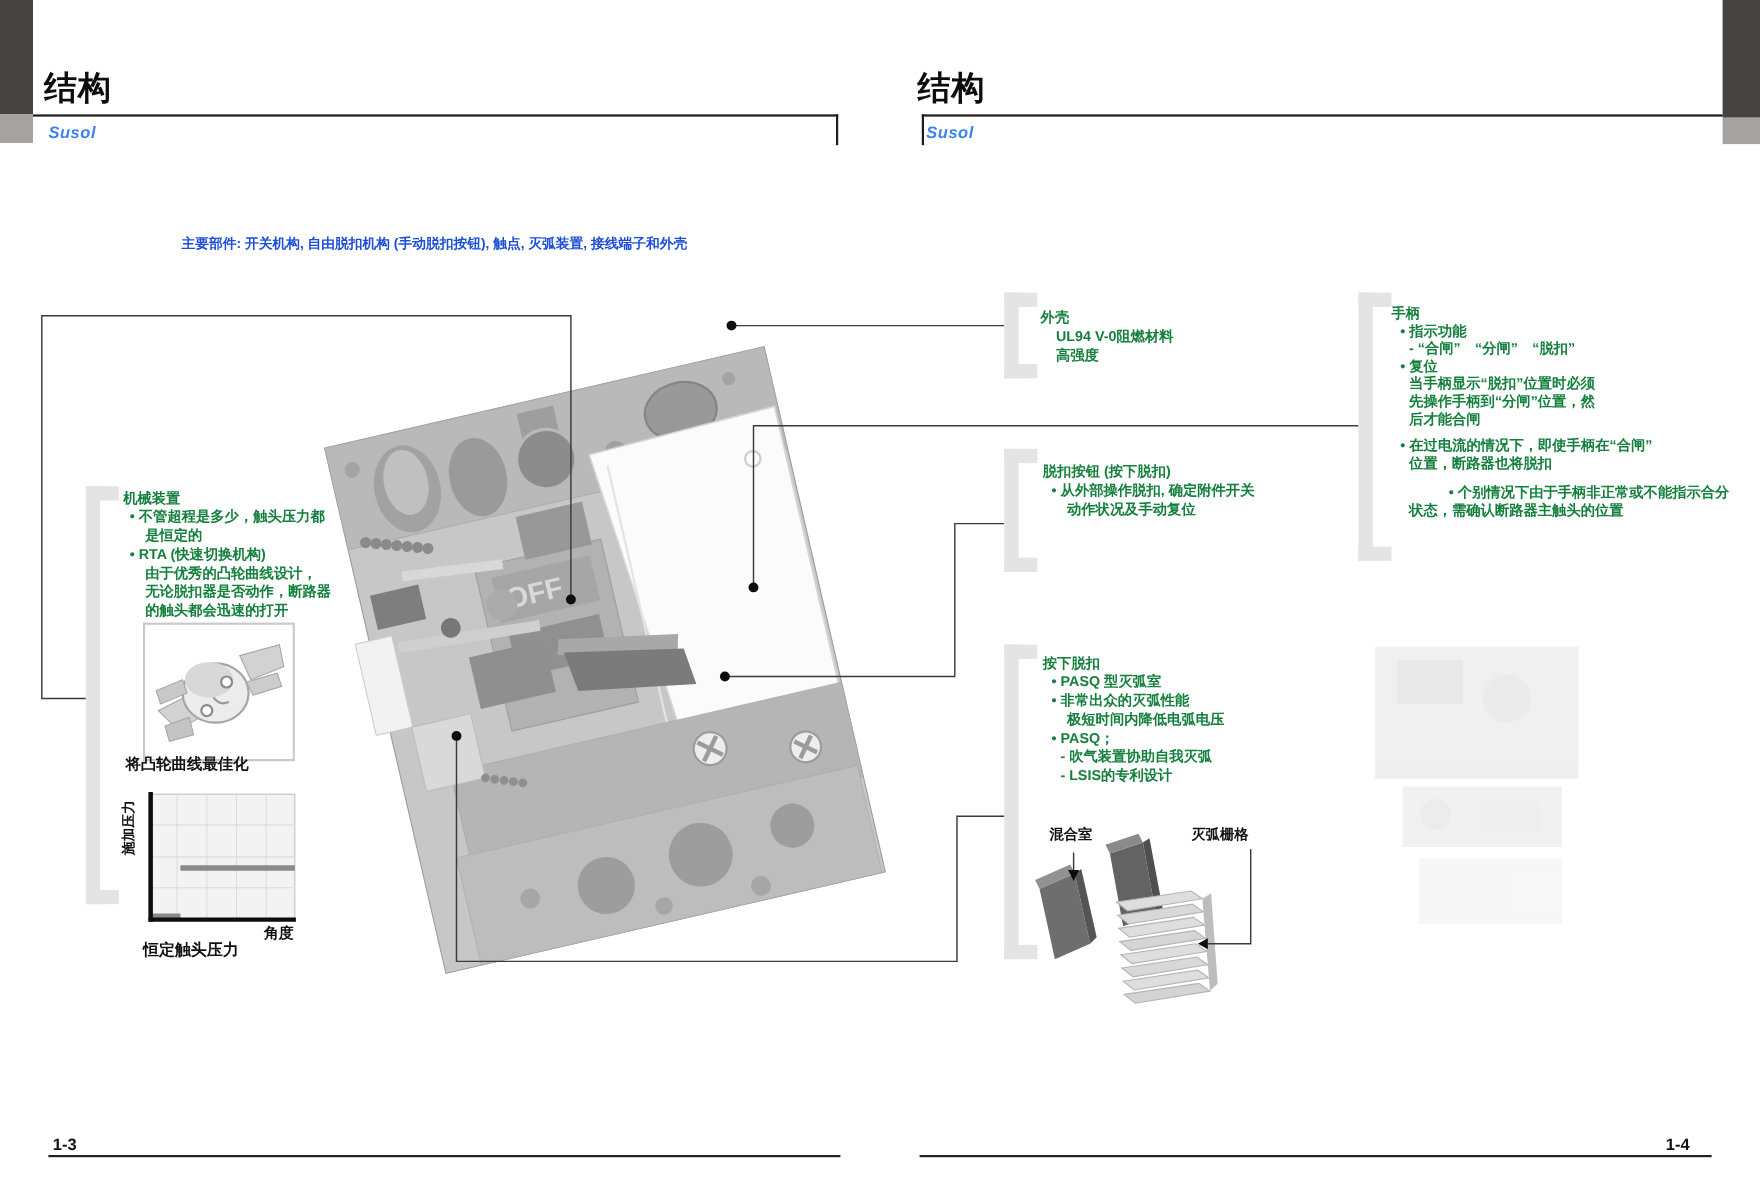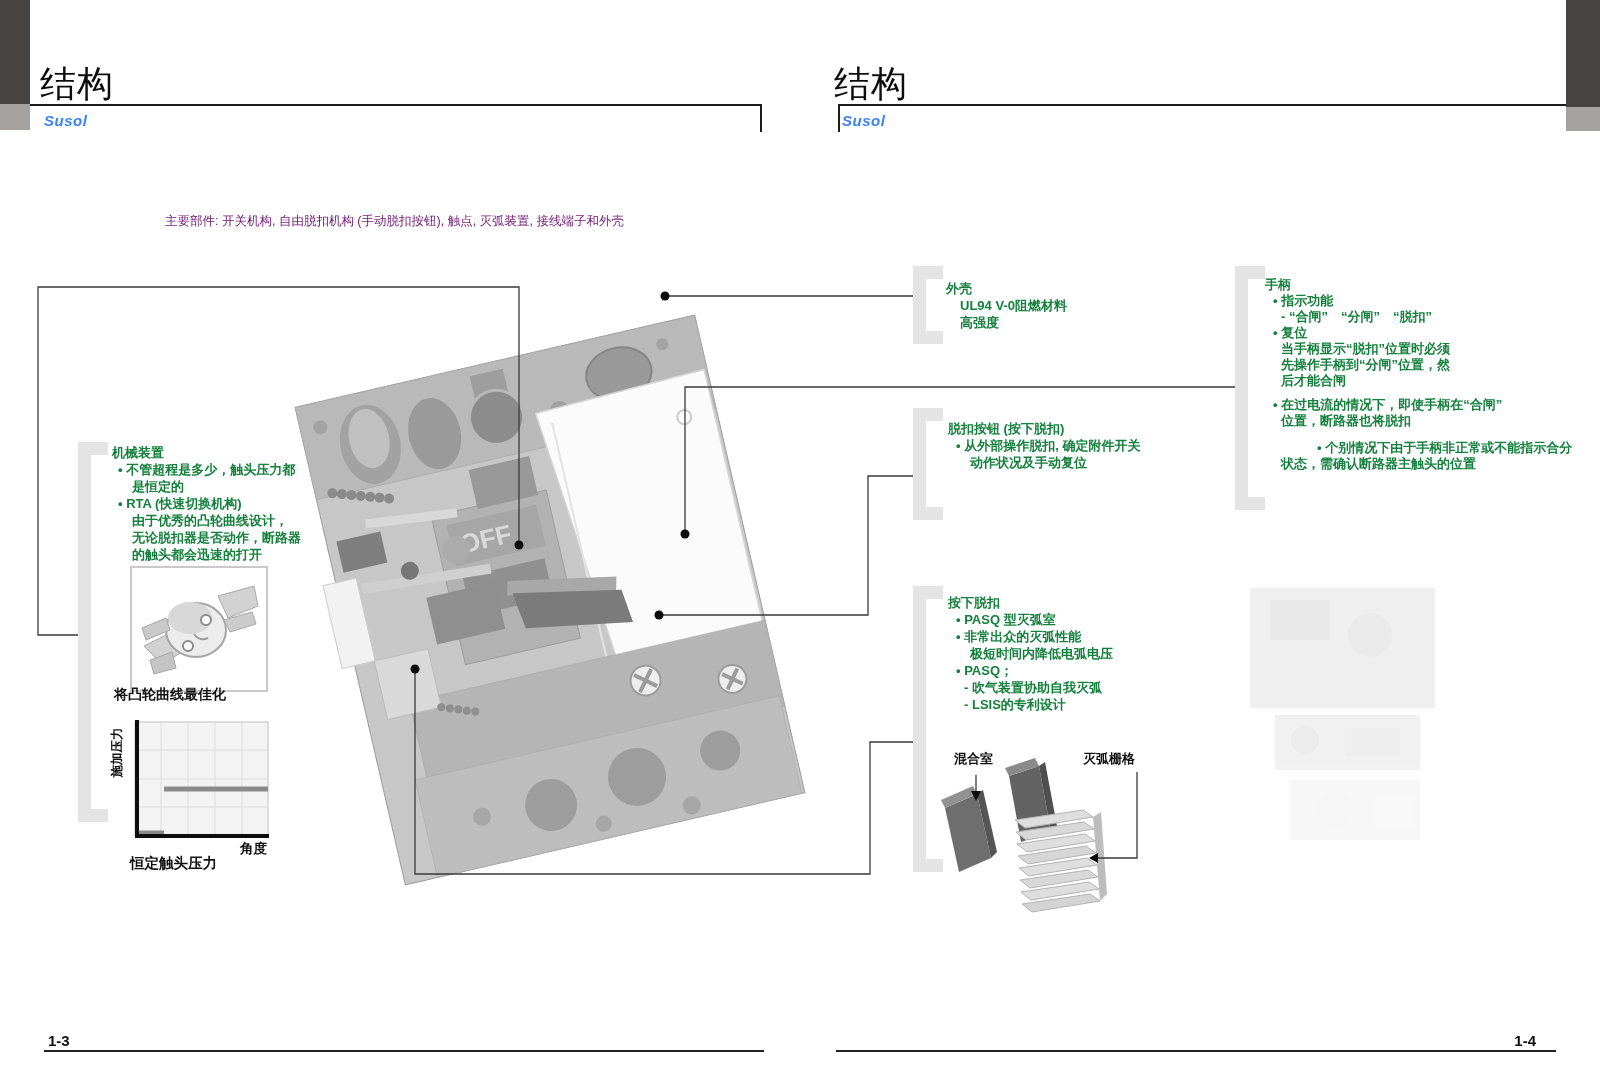--- a/index.html
+++ b/index.html
@@ -3,33 +3,33 @@
 <meta charset="utf-8">
 <style>
   html,body{margin:0;padding:0;background:#ffffff;}
   #canvas{position:relative;width:1600px;height:1091px;background:#ffffff;overflow:hidden;
           font-family:"Liberation Sans","DejaVu Sans",sans-serif;color:#111;}
   .abs{position:absolute;}
   
   .tab-dark{background:#474340;}
   .tab-light{background:#a5a2a0;}
   
-  .pg-title{font-size:36px;font-weight:normal;letter-spacing:1px;color:#0d0d0d;text-align:center;}
+  .pg-title{font-size:30px;font-weight:bold;letter-spacing:1px;color:#0d0d0d;text-align:center;}
   .rule{background:#1c1c1c;height:2px;}
   .rule-tick{background:#1c1c1c;width:2px;}
   .brand{font-size:15px;font-weight:bold;font-style:italic;color:#3b82f6;letter-spacing:.5px;}
   .footer-num{font-size:15px;font-weight:bold;color:#111;}
   .footer-line{background:#222;height:2px;}
   
   .tb{font-size:13px;line-height:17px;font-weight:bold;color:#15803d;white-space:nowrap;}
   .tb .hd{padding-left:0;}
   .pl6{padding-left:6px;} .pl8{padding-left:8px;} .pl14{padding-left:14px;}
   .pl16{padding-left:16px;} .pl20{padding-left:20px;} .pl22{padding-left:22px;}
   .gap6{margin-top:8px;} .gap9{margin-top:11px;margin-left:44px;}
-  .intro{font-size:12.5px;font-weight:normal;white-space:nowrap;color:#701a75;}
+  .intro{font-size:12.5px;font-weight:bold;white-space:nowrap;color:#1d4ed8;}
   
   .bracket{width:30px;box-sizing:border-box;border-left:13px solid #e4e4e4;
            border-top:13px solid #e4e4e4;border-bottom:13px solid #e4e4e4;background:transparent;}
   
   .cap{font-size:14px;font-weight:bold;text-align:left;white-space:nowrap;}
   .small-label{font-size:13px;font-weight:bold;white-space:nowrap;text-align:center;}
   .axis-label{font-size:12.5px;font-weight:bold;white-space:nowrap;}
   
   .cam-box{border:2px solid #c9c9c9;background:#ffffff;}
   svg{display:block;}

